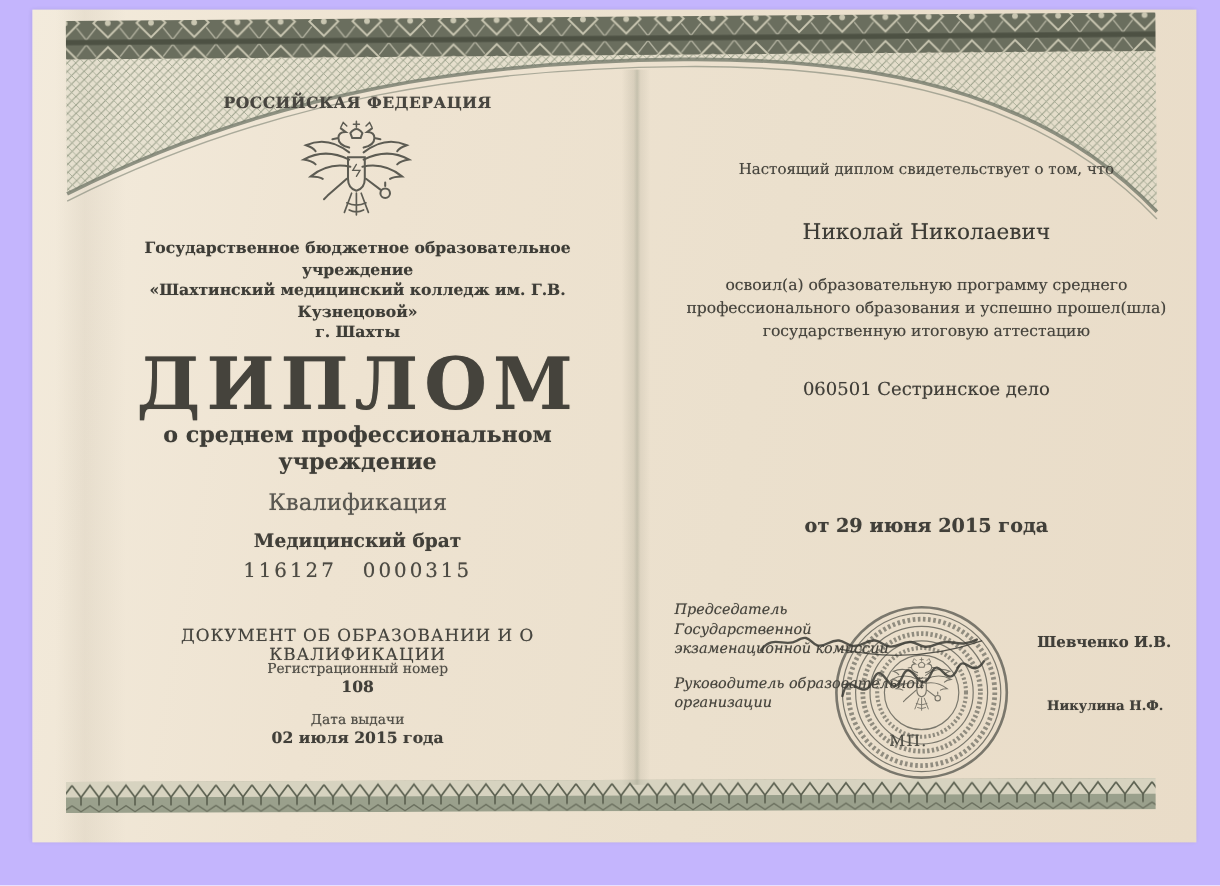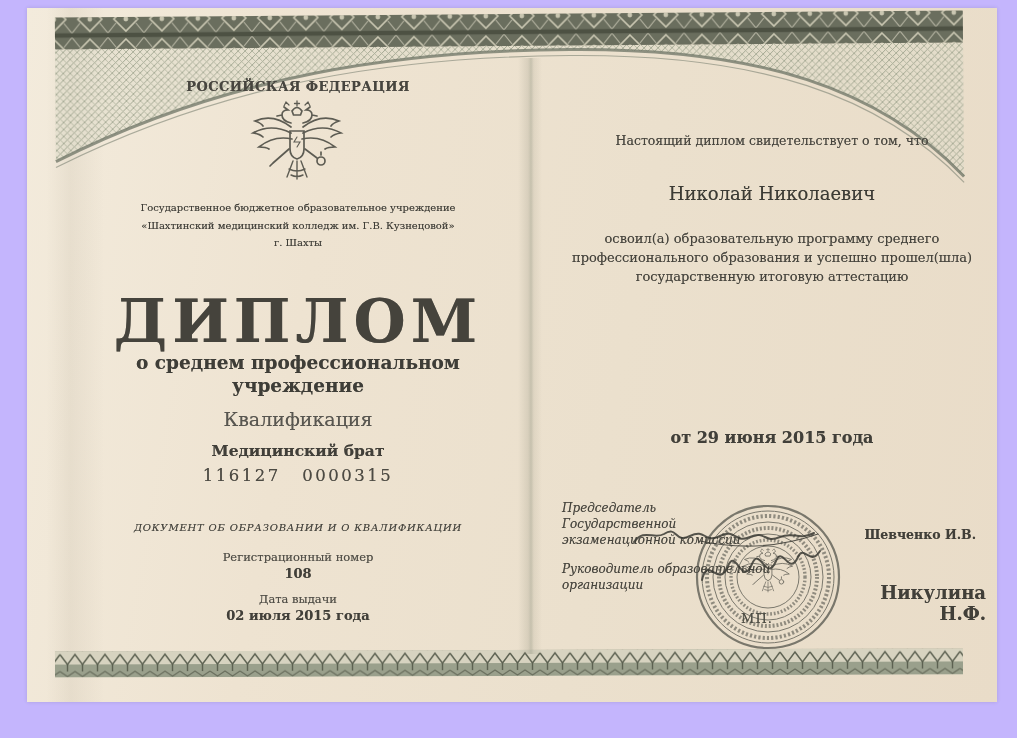--- a/index.html
+++ b/index.html
@@ -17,44 +17,44 @@
   .ornaments,.signatures{position:absolute;left:0;top:0;pointer-events:none;}
   .fold{
     position:absolute;left:518px;top:58px;width:24px;height:596px;
     background:linear-gradient(90deg, rgba(0,0,0,0) 0%, rgba(125,125,105,.18) 42%, rgba(145,148,128,.42) 54%, rgba(125,125,105,.12) 66%, rgba(0,0,0,0) 100%);
   }
   .t{position:absolute;color:#413f39;text-align:center;text-shadow:0 0 .6px rgba(70,68,60,.55);}
   .lines span{display:block;}
   
   .country{left:120px;top:79px;width:356px;font-size:13px;font-weight:700;letter-spacing:.4px;color:#47453f;}
   .emblem{position:absolute;left:247px;top:97px;}
-  .inst{left:78px;top:199px;width:440px;font-size:10px;font-weight:400;line-height:17.5px;color:#3e3d37;}
+  .inst{left:78px;top:199px;width:440px;font-size:13px;font-weight:700;line-height:17.5px;color:#3e3d37;}
   .dtitle{left:98px;top:286px;width:400px;font-size:60px;font-weight:700;letter-spacing:5px;color:#45433c;}
   .dsub{left:118px;top:351px;width:360px;font-size:18.5px;font-weight:700;line-height:23px;color:#3e3d37;}
   .qlabel{left:118px;top:408px;width:360px;font-size:19px;color:#585650;}
   .qvalue{left:118px;top:441px;width:360px;font-size:15.5px;font-weight:700;}
   .serial{left:118px;top:466px;width:360px;font-size:16.5px;letter-spacing:2.5px;word-spacing:14px;color:#4c4a43;}
-  .dockind{left:78px;top:522px;width:440px;font-size:10px;letter-spacing:.8px;color:#45443e;font-style:italic;}
+  .dockind{left:78px;top:522px;width:440px;font-size:14px;letter-spacing:.8px;color:#45443e;}
   .reglabel{left:118px;top:550px;width:360px;font-size:11.5px;color:#504e47;}
   .regnum{left:118px;top:566px;width:360px;font-size:13px;font-weight:700;}
   .datelabel{left:118px;top:592px;width:360px;font-size:11.5px;color:#504e47;}
   .datevalue{left:118px;top:608px;width:360px;font-size:13px;font-weight:700;}
   
   .statement{left:572px;top:133px;width:400px;font-size:12.5px;color:#47453e;}
   .surname{left:572px;top:156px;width:400px;font-size:21px;color:#3c3b35;}
   .fullname{left:572px;top:183px;width:400px;font-size:18px;color:#3c3b35;}
   .program{left:560px;top:229px;width:424px;font-size:13px;line-height:19px;color:#46443d;}
   .specialty{left:572px;top:315px;width:400px;font-size:15px;color:#403e38;}
   .commission{left:560px;top:397px;width:424px;font-size:13px;color:#46443d;}
   .decisiondate{left:572px;top:428px;width:400px;font-size:16px;font-weight:700;}
   .siglabel{font-style:italic;text-align:left;font-size:12px;line-height:16px;color:#46443d;}
   .chairlabel{left:562px;top:500px;width:230px;}
   .chairname{left:856px;top:527px;width:120px;text-align:right;font-size:12.5px;font-weight:700;}
   .headlabel{left:562px;top:561px;width:240px;}
-  .headname{left:856px;top:582px;width:130px;text-align:right;font-size:18px;font-weight:700;}
+  .headname{left:856px;top:582px;width:130px;text-align:center;font-size:11px;font-weight:700;}
   .seal{position:absolute;left:693px;top:502px;}
   .sealmark{left:727px;top:611px;width:60px;font-size:13px;color:#4c4c44;letter-spacing:1px;}
 </style>
 </head>
 <body>
 
 <div class="stage">
   <div class="paper"></div>
 
   <svg class="ornaments" width="1017" height="738" aria-hidden="true">
@@ -138,20 +138,21 @@
   <div class="t dockind">ДОКУМЕНТ ОБ ОБРАЗОВАНИИ И О КВАЛИФИКАЦИИ</div>
 
   <div class="t reglabel">Регистрационный номер</div>
   <div class="t regnum">108</div>
   <div class="t datelabel">Дата выдачи</div>
   <div class="t datevalue">02 июля 2015 года</div>
 
   <div class="t statement">Настоящий диплом свидетельствует о том, что</div>
   <div class="t fullname">Николай Николаевич</div>
   <div class="t program">освоил(а) образовательную программу среднего профессионального образования и успешно прошел(шла) государственную итоговую аттестацию</div>
+  <div class="t specialty">060501 Сестринское дело</div>
   <div class="t decisiondate">от 29 июня 2015 года</div>
 
   <div class="t siglabel chairlabel lines">
     <span>Председатель</span>
     <span>Государственной</span>
     <span>экзаменационной комиссии</span>
   </div>
   <div class="t chairname">Шевченко И.В.</div>
 
   <div class="t siglabel headlabel lines">

